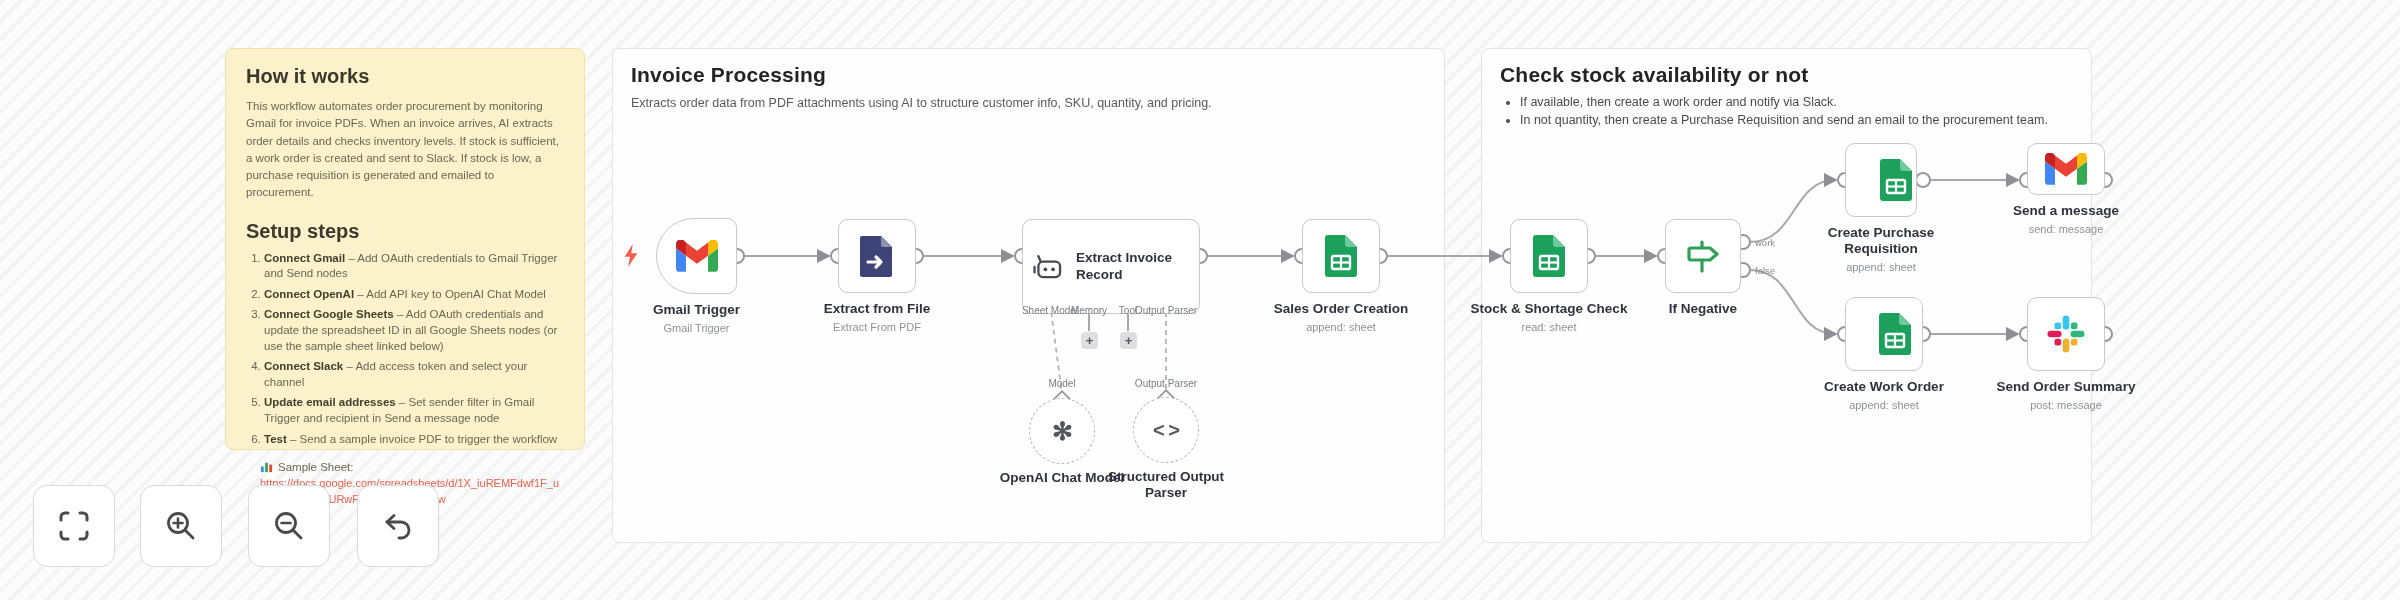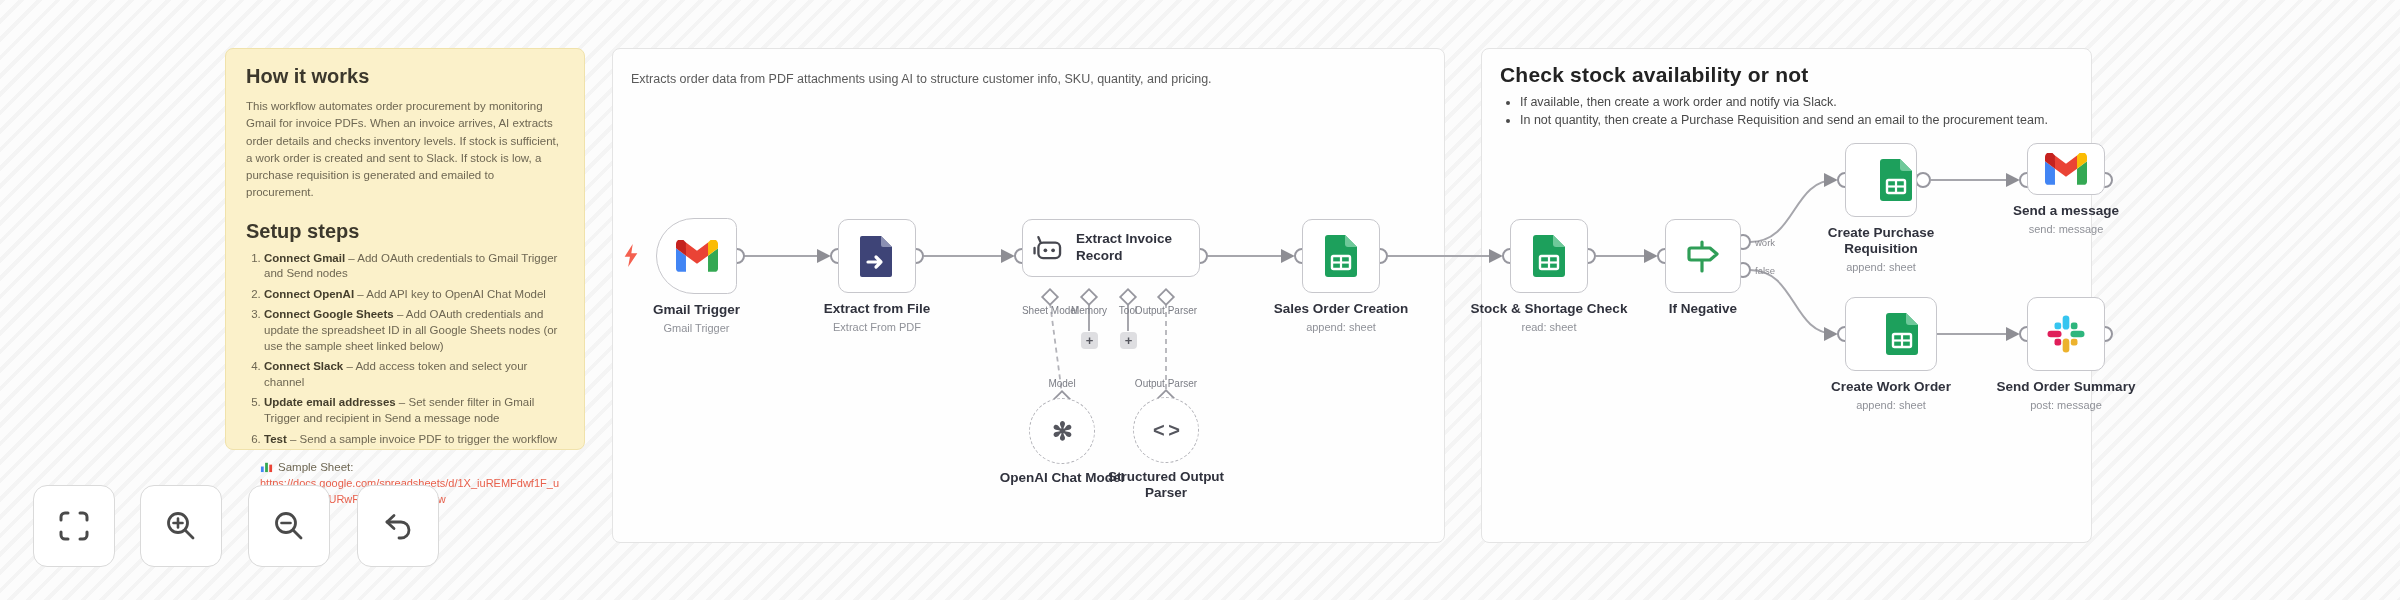--- a/index.html
+++ b/index.html
@@ -63,20 +63,21 @@
         <rect x="1" y="7" width="3" height="6" fill="#4285f4"></rect>
         <rect x="5.5" y="3" width="3" height="10" fill="#34a853"></rect>
         <rect x="10" y="5" width="3" height="8" fill="#ea4335"></rect>
       </svg>
     <span>Sample Sheet:</span>
   </div>
   <a href="#" class="sample-link">https://docs.google.com/spreadsheets/d/1X_iuREMFdwf1F_ukCwTBUMXGURwR1mC-RM9hutaaw</a>
 </div>
 
 <div class="panel" style="left:612px;top:48px;width:833px;height:495px;">
+  <div class="panel-title">Invoice Processing</div>
   <div class="panel-sub">Extracts order data from PDF attachments using AI to structure customer info, SKU, quantity, and pricing.</div>
 </div>
 
 <div class="panel" style="left:1468px;top:48px;width:611px;height:495px;margin-left:13px;">
   <div class="panel-title">Check stock availability or not</div>
   <ul class="panel-bullets">
     <li>If available, then create a work order and notify via Slack.</li>
     <li>In not quantity, then create a Purchase Requisition and send an email to the procurement team.</li>
   </ul>
 </div>
@@ -163,21 +164,21 @@
     <path d="M3,1 h19 l11,11 v28 a2,2 0 0 1 -2,2 H3 a2,2 0 0 1 -2,-2 V3 a2,2 0 0 1 2,-2 z" fill="#3e4477"></path>
     <path d="M22,1 l11,11 h-9 a2,2 0 0 1 -2,-2 z" fill="#8b90b3"></path>
     <path d="M9,27 h13 m0,0 l-5,-5 m5,5 l-5,5" stroke="#fff" stroke-width="3.2" fill="none" stroke-linecap="round" stroke-linejoin="round"></path>
   </svg>
   <div class="nlabel" style="width:200px;">
     <span>Extract from File</span>
     <div class="nsub">Extract From PDF</div>
   </div>
 </div>
 
-<div class="node" style="left:1022px;top:219px;width:178px;height:58px;">
+<div class="node" style="left:1022px;top:219px;width:178px;height:95px;">
   <div class="agent-inner">
     <svg width="40" height="34" viewBox="0 0 40 34">
       <rect x="7" y="10" width="28" height="20" rx="6" fill="none" stroke="#474850" stroke-width="3"></rect>
       <line x1="10" y1="10" x2="7" y2="3" stroke="#474850" stroke-width="3" stroke-linecap="round"></line>
       <line x1="2" y1="17" x2="2" y2="24" stroke="#474850" stroke-width="3" stroke-linecap="round"></line>
       <circle cx="16" cy="20" r="2.4" fill="#474850"></circle>
       <circle cx="26" cy="20" r="2.4" fill="#474850"></circle>
     </svg>
     <div class="agent-text">Extract Invoice Record</div>
   </div>
@@ -267,21 +268,21 @@
     <path fill="#fbbc04" d="M36.6 2.4v15.1L48 9.2V4.2c0-4.5-5.2-7.1-8.8-4.4z"></path>
     <path fill="#ea4335" d="M11.4 17.5V2.4L24 11.8 36.6 2.4v15.1L24 26.9z"></path>
     <path fill="#c5221f" d="M0 4.2v5l11.4 8.3V2.4L8.8-.2C5.2-2.9 0-.3 0 4.2z"></path>
   </svg>
   <div class="nlabel" style="width:180px;">
     <span>Send a message</span>
     <div class="nsub">send: message</div>
   </div>
 </div>
 
-<div class="node" style="left:1845px;top:297px;width:92px;height:74px;padding-left:21px;">
+<div class="node" style="left:1845px;top:297px;width:78px;height:74px;padding-left:21px;">
   <svg width="34" height="44" viewBox="0 0 34 44">
     <path d="M4,1 h17 l12,12 v27 a3,3 0 0 1 -3,3 H4 a3,3 0 0 1 -3,-3 V4 a3,3 0 0 1 3,-3 z" fill="#1da05c"></path>
     <path d="M21,1 l12,12 h-9 a3,3 0 0 1 -3,-3 z" fill="#6fc99a"></path>
     <rect x="8" y="22" width="18" height="13" rx="1.5" fill="none" stroke="#fff" stroke-width="2.4"></rect>
     <line x1="8" y1="28.5" x2="26" y2="28.5" stroke="#fff" stroke-width="2.2"></line>
     <line x1="17" y1="22" x2="17" y2="35" stroke="#fff" stroke-width="2.2"></line>
   </svg>
   <div class="nlabel" style="width:200px;">
     <span>Create Work Order</span>
     <div class="nsub">append: sheet</div>

